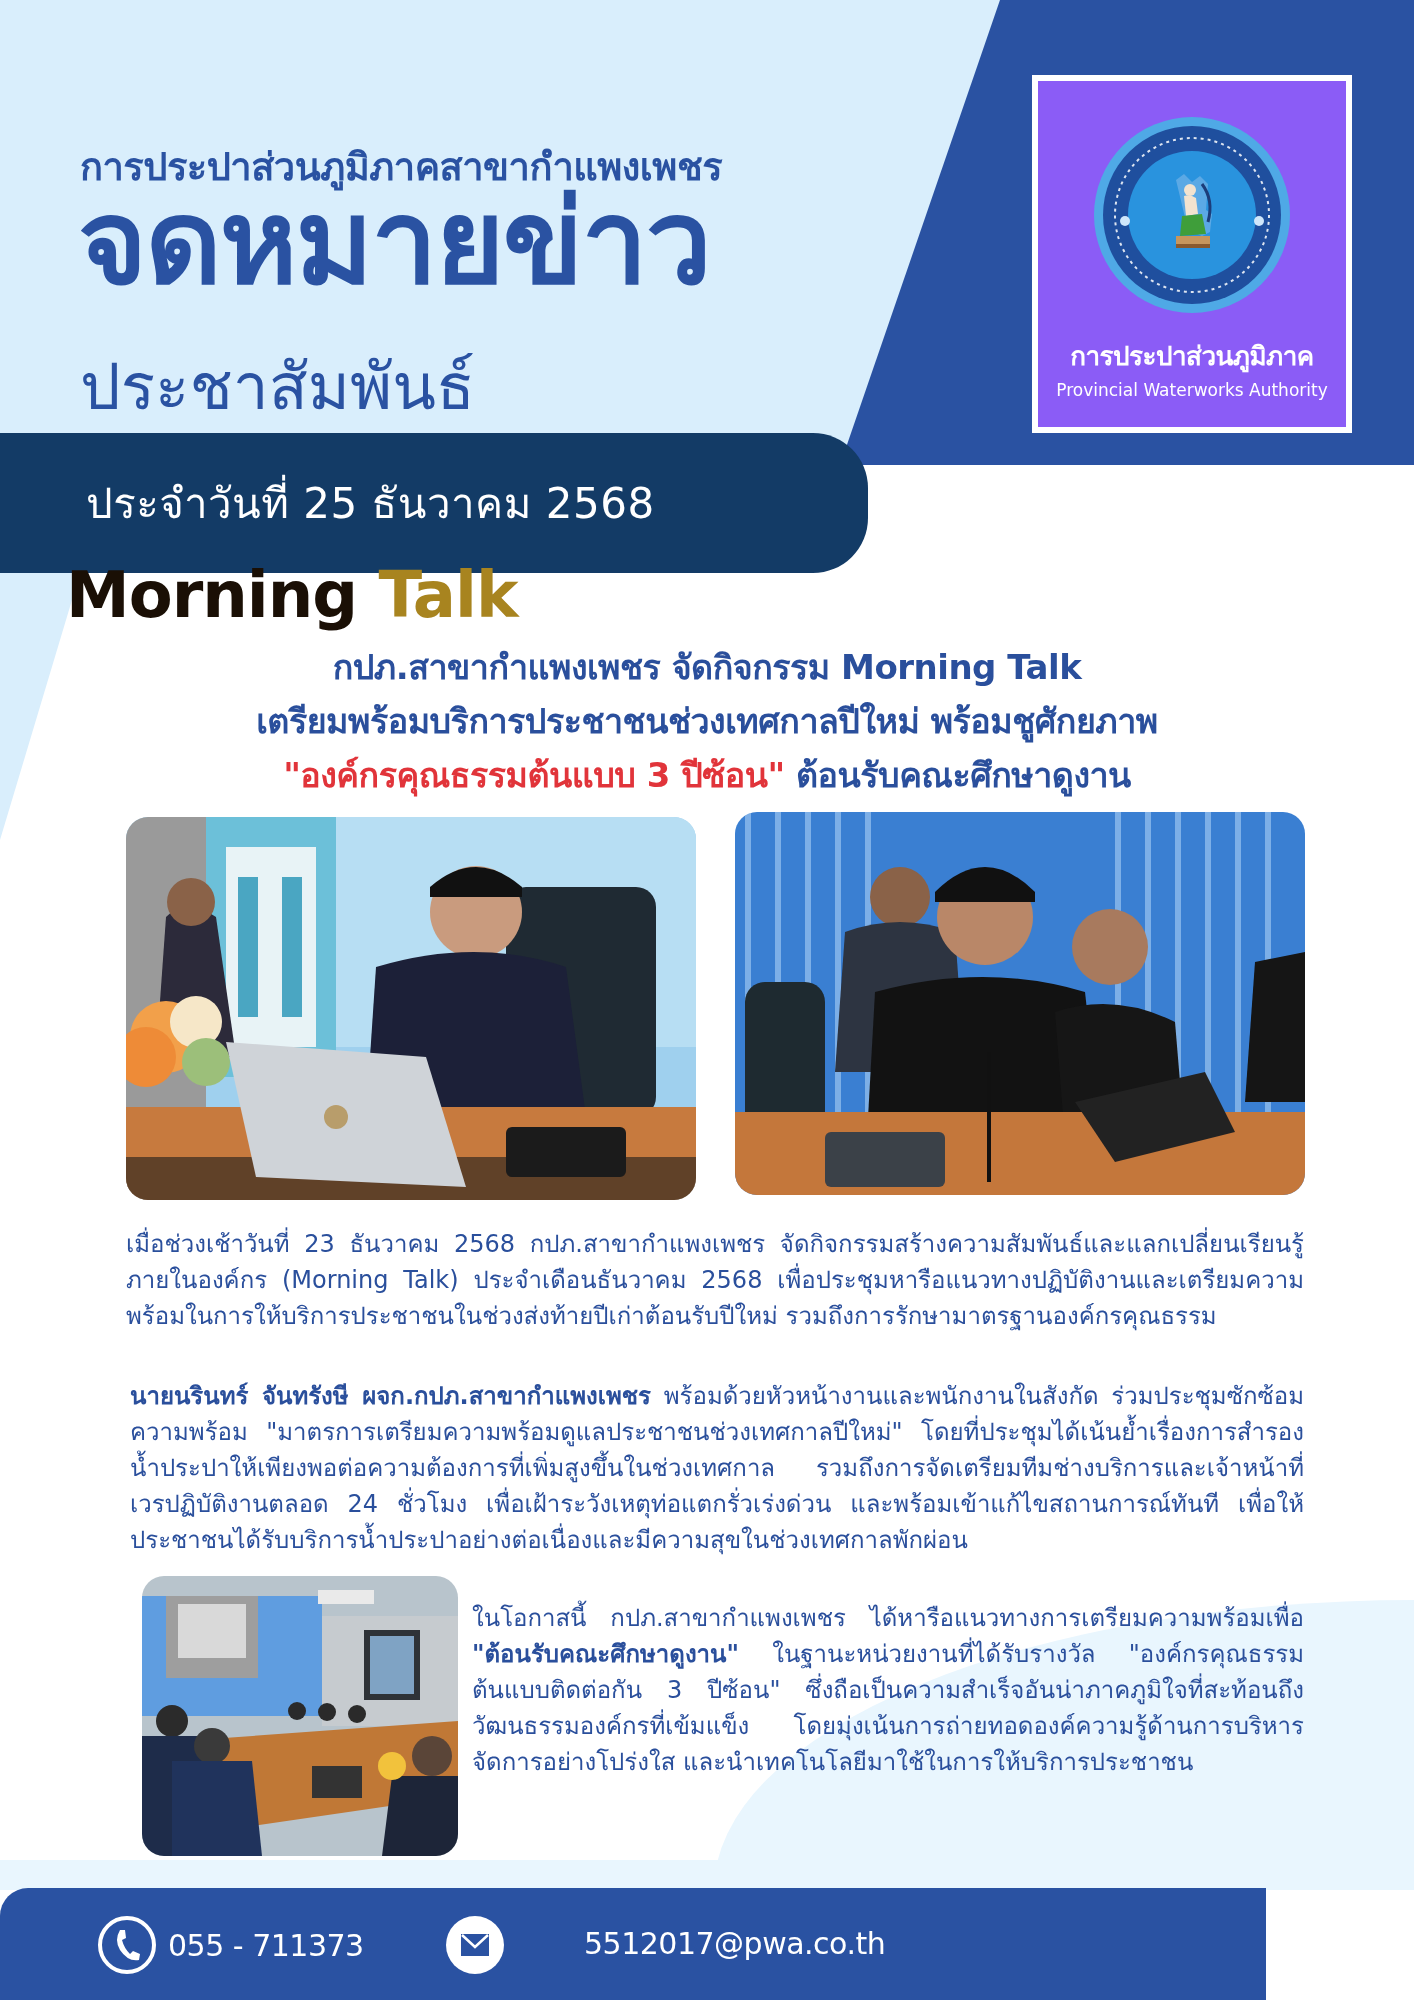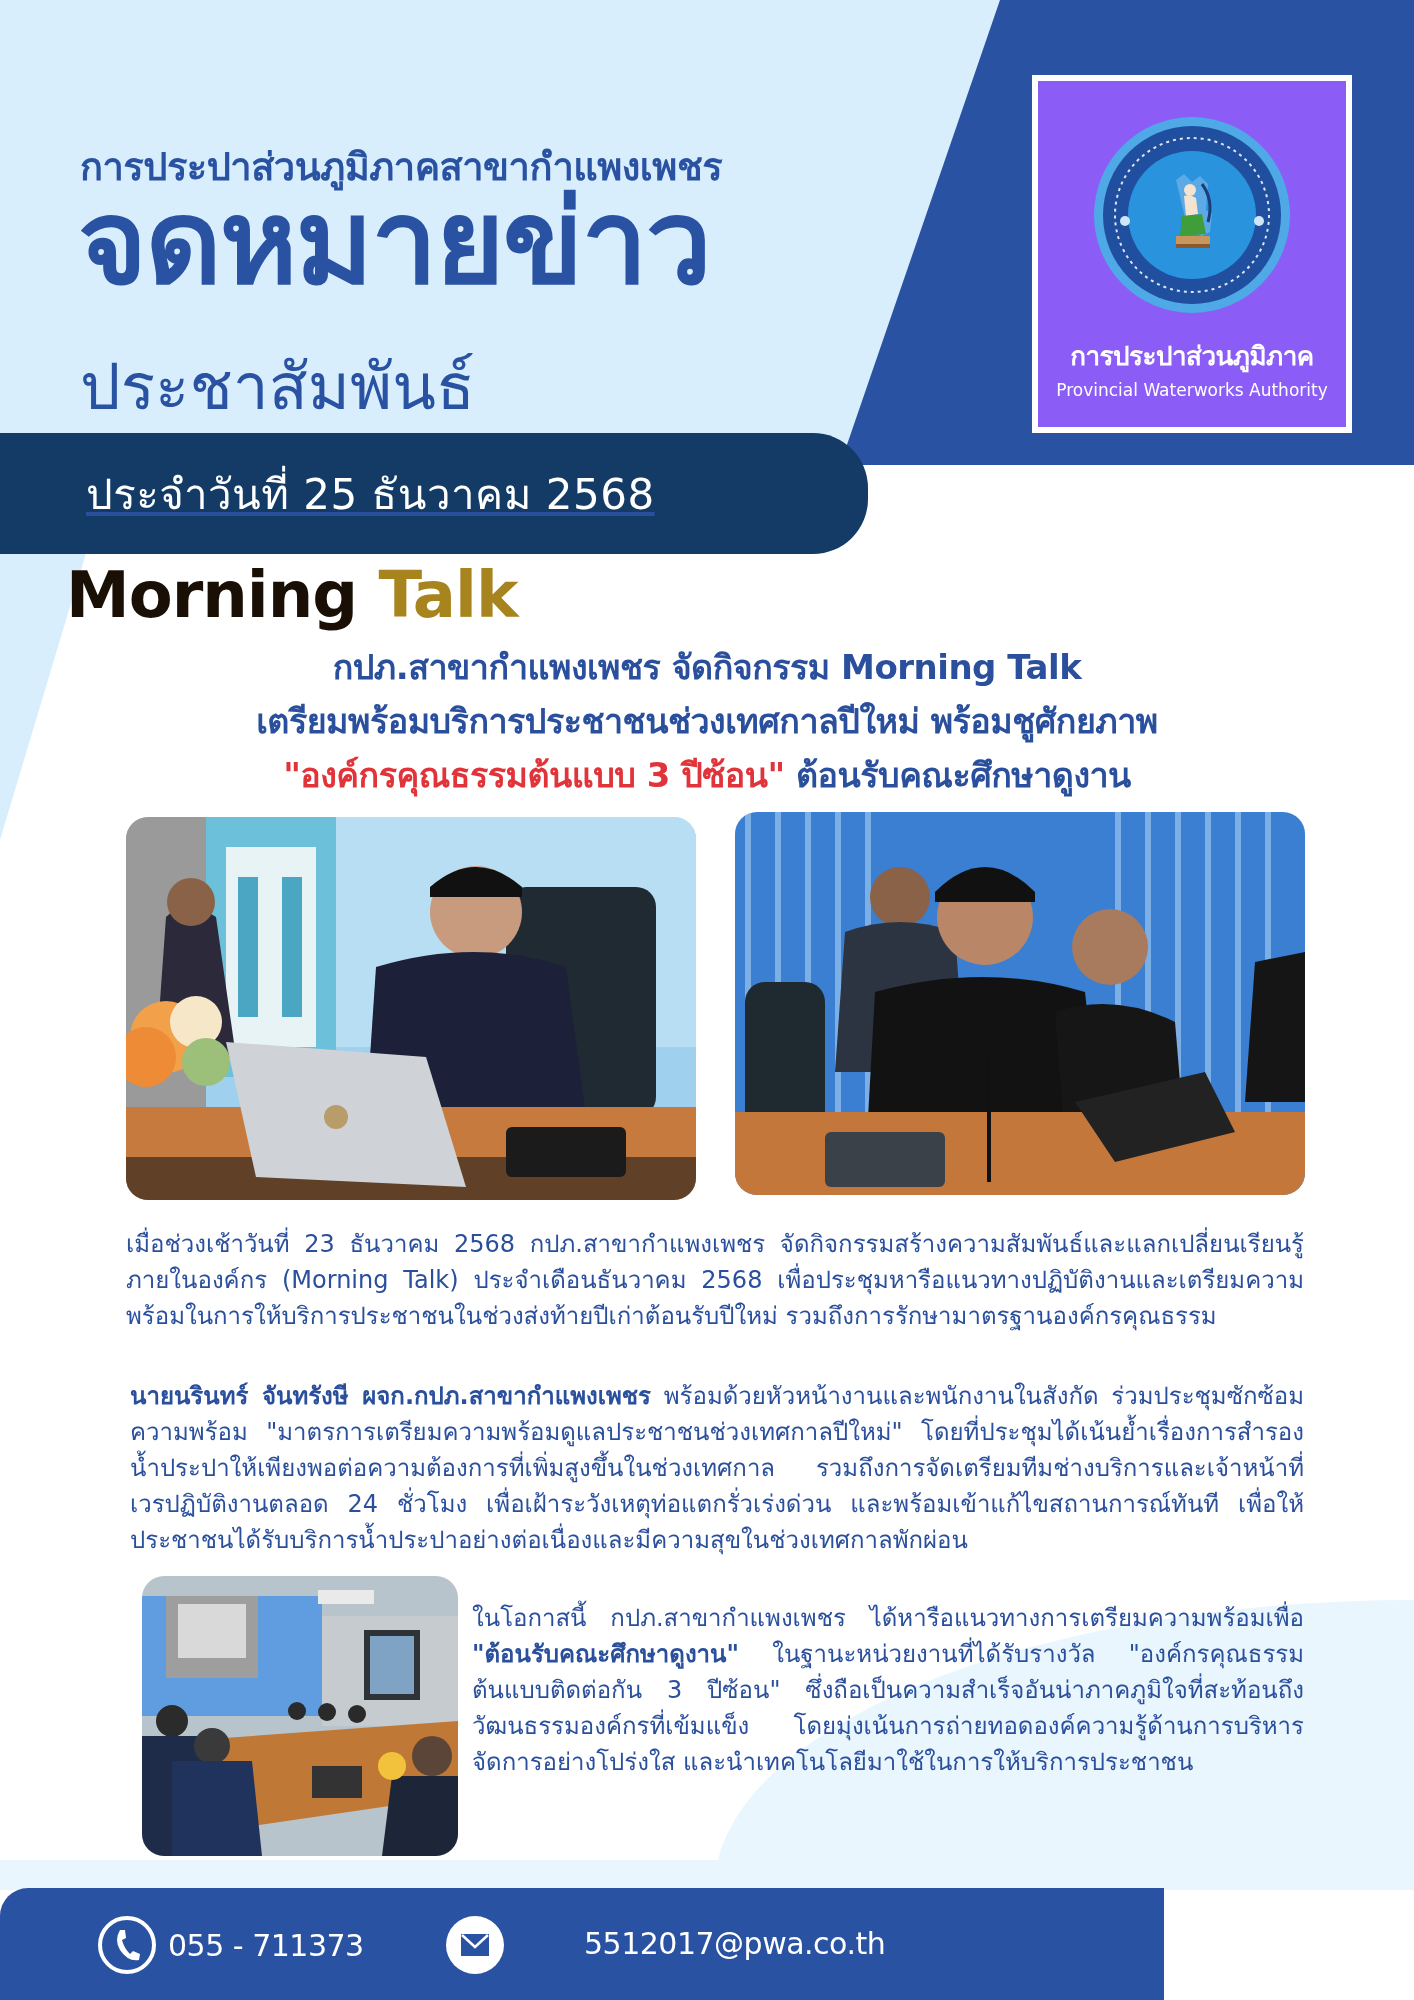--- a/index.html
+++ b/index.html
@@ -14,22 +14,22 @@
     clip-path: polygon(0 0, 90px 0, 0 300px); }
   .bg-bottom-right-curve { position: absolute; right: 0; top: 1600px; width: 700px; height: 290px; background: #e9f6fe;
     border-top-left-radius: 100% 100%; }
   .bg-bottom-band { position: absolute; left: 0; top: 1860px; width: 1414px; height: 30px; background: #e9f6fe; }
 
   
   .org-line { position: absolute; left: 80px; top: 136px; font-size: 38px; font-weight: bold; color: #2a52a2; letter-spacing: -0.5px; font-family: Liberation Serif, serif; }
   .title-main { position: absolute; left: 78px; top: 178px; font-size: 118px; font-weight: bold; color: #2a52a2; letter-spacing: -2px; line-height: 1.1; }
   .title-sub { position: absolute; left: 80px; top: 322px; font-size: 64px; color: #2a52a2; line-height: 1.1; margin-top: 30px; }
 
-  .date-pill { position: absolute; left: 0; top: 433px; width: 868px; height: 121px; background: #133b66;
-    border-radius: 0 55px 55px 0; display: flex; align-items: center; padding-left: 86px; text-decoration: underline; }
+  .date-pill { position: absolute; left: 0; top: 433px; width: 868px; height: 140px; background: #133b66;
+    border-radius: 0 55px 55px 0; display: flex; align-items: center; padding-left: 86px; }
   .date-pill span { color: #ffffff; font-size: 42px; letter-spacing: 0.5px; }
 
   
   .logo-frame { position: absolute; left: 1032px; top: 75px; width: 320px; height: 358px; border: 6px solid #ffffff; background: #8b5cf6;
     display: flex; flex-direction: column; align-items: center; }
   .logo-emblem { margin-top: 36px; width: 196px; height: 196px; border-radius: 50%; background: #4fa9e6; display: flex; align-items: center; justify-content: center; }
   .logo-ring { width: 178px; height: 178px; border-radius: 50%; background: #1f4f9e; display: flex; align-items: center; justify-content: center; position: relative; }
   .logo-inner { width: 128px; height: 128px; border-radius: 50%; background: #2993de; display: flex; align-items: center; justify-content: center; }
   .logo-figure { width: 60px; height: 90px; }
   .logo-th { margin-top: 22px; color: #ffffff; font-size: 26px; font-weight: bold; letter-spacing: -0.5px; }
@@ -53,21 +53,21 @@
   .photo-3 { left: 142px; top: 1576px; width: 316px; height: 280px; }
 
   
   .para { position: absolute; font-size: 24px; line-height: 36px; color: #2a4f9c; text-align: justify; text-align-last: left; }
   .para b { font-weight: bold; }
   .para-1 { left: 126px; top: 1226px; width: 1178px; }
   .para-2 { left: 130px; top: 1378px; width: 1174px; }
   .para-3 { left: 472px; top: 1600px; width: 832px; }
 
   
-  .footer { position: absolute; left: 0; top: 1888px; width: 1164px; height: 112px; background: #2a52a2; border-top-left-radius: 28px; padding-left: 19px; }
+  .footer { position: absolute; left: 0; top: 1888px; width: 1266px; height: 112px; background: #2a52a2; border-top-left-radius: 28px; padding-left: 19px; }
   .fitem { position: absolute; top: 28px; display: flex; align-items: center; }
   .ficon { width: 58px; height: 58px; border-radius: 50%; display: flex; align-items: center; justify-content: center; }
   .ficon.outline { border: 4px solid #ffffff; }
   .ficon.solid { background: #ffffff; }
   .ftext { color: #ffffff; font-size: 30px; letter-spacing: -0.5px; }
   .fi-phone { left: 98px; }
   .fi-phone .ftext { margin-left: 12px; }
   .fi-mail { left: 446px; }
   .fi-mail-text { position: absolute; left: 584px; top: 38px; }
   .fi-web { left: 942px; }

